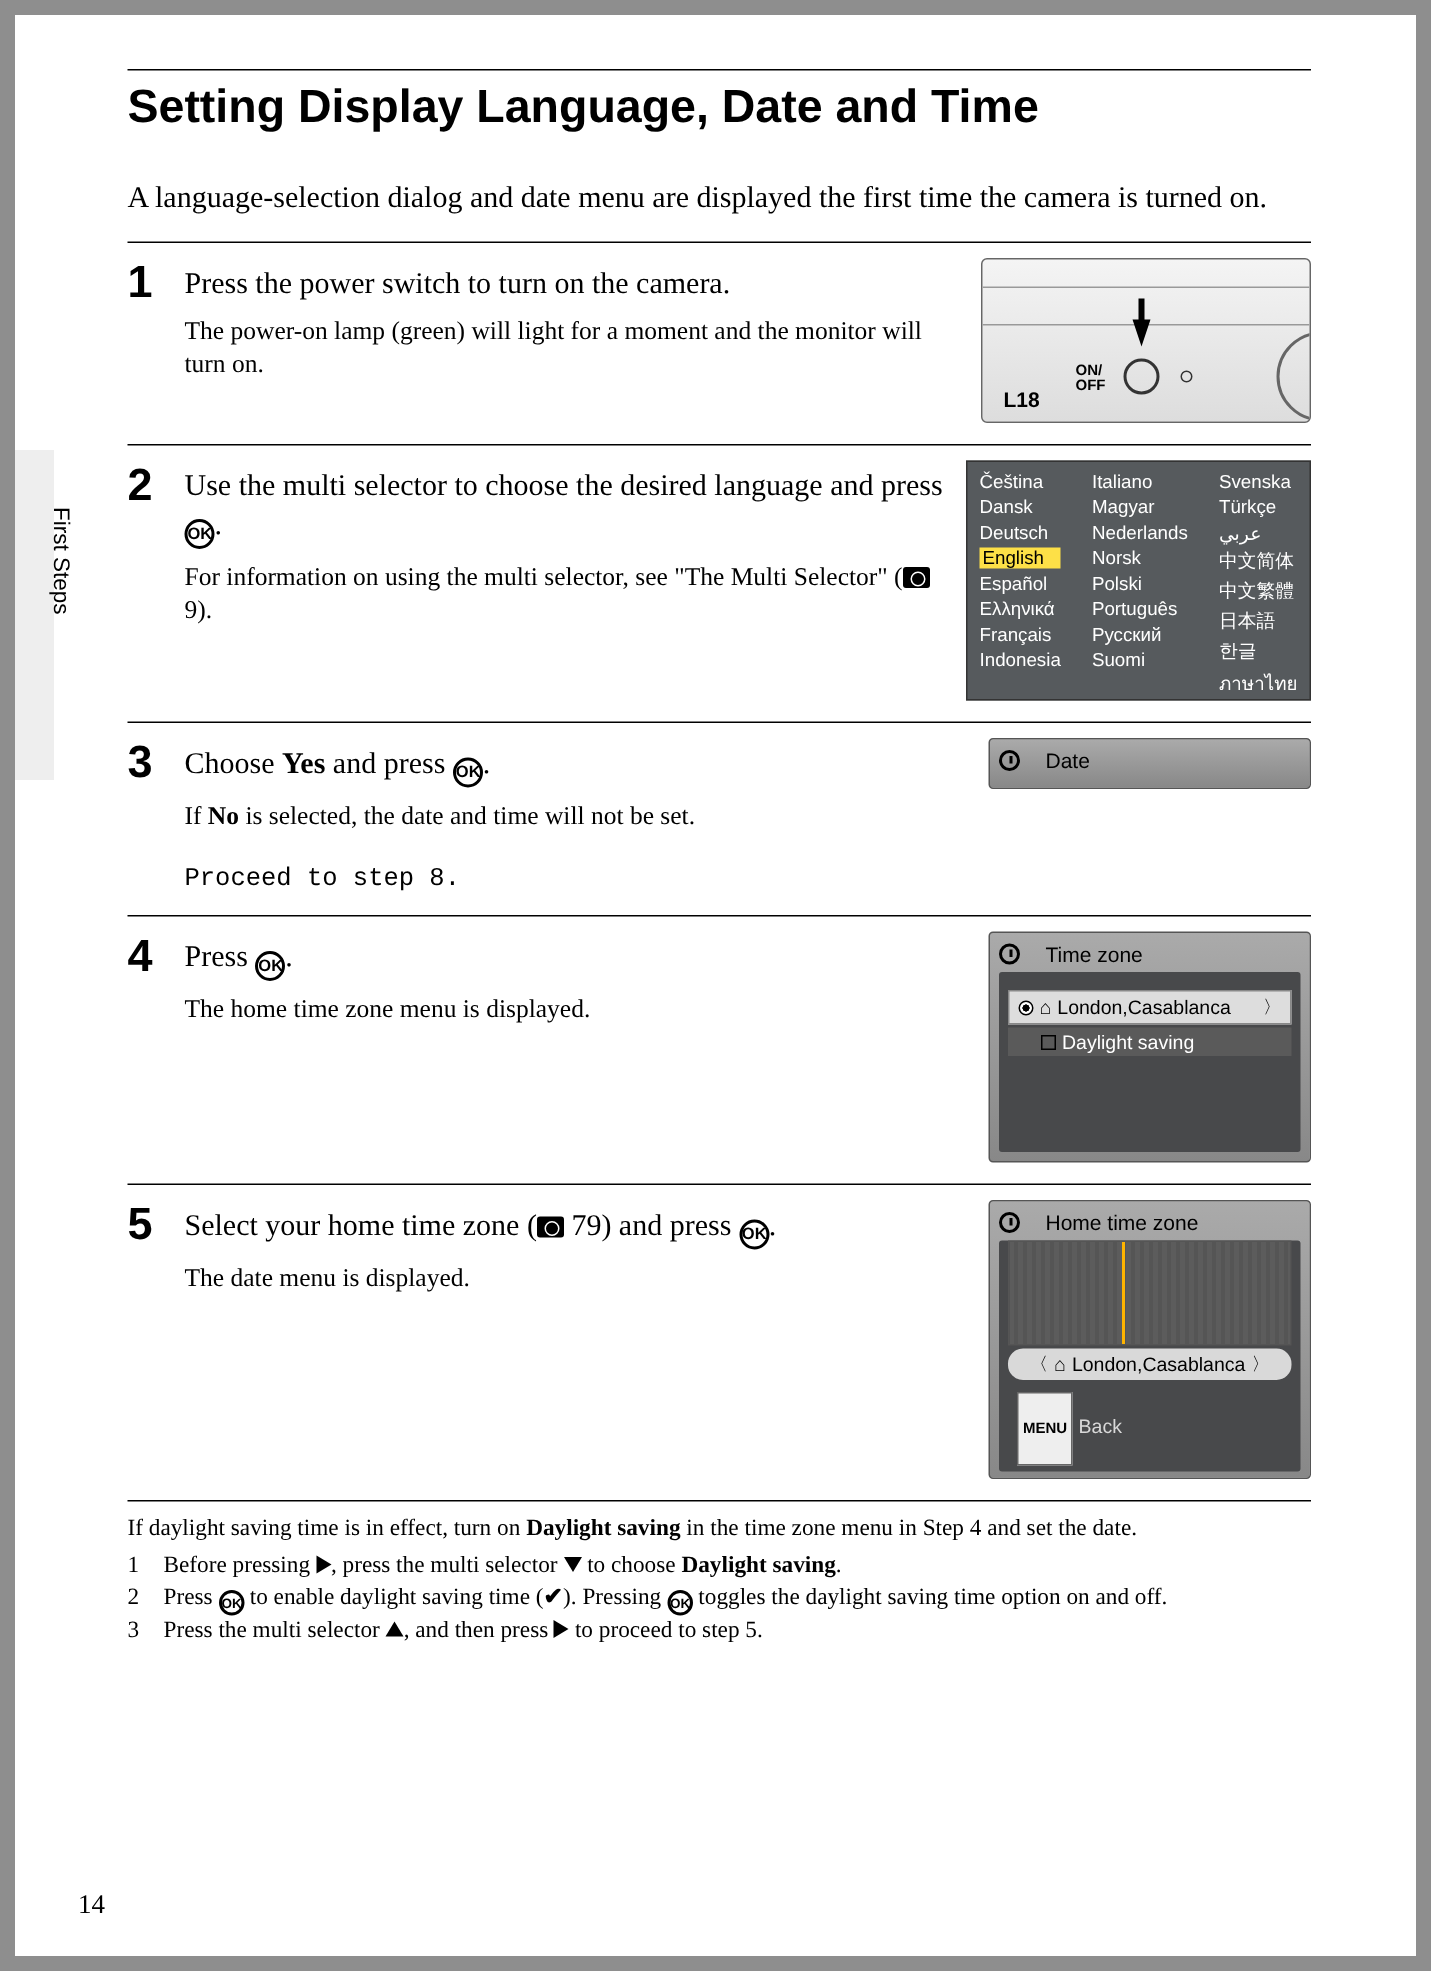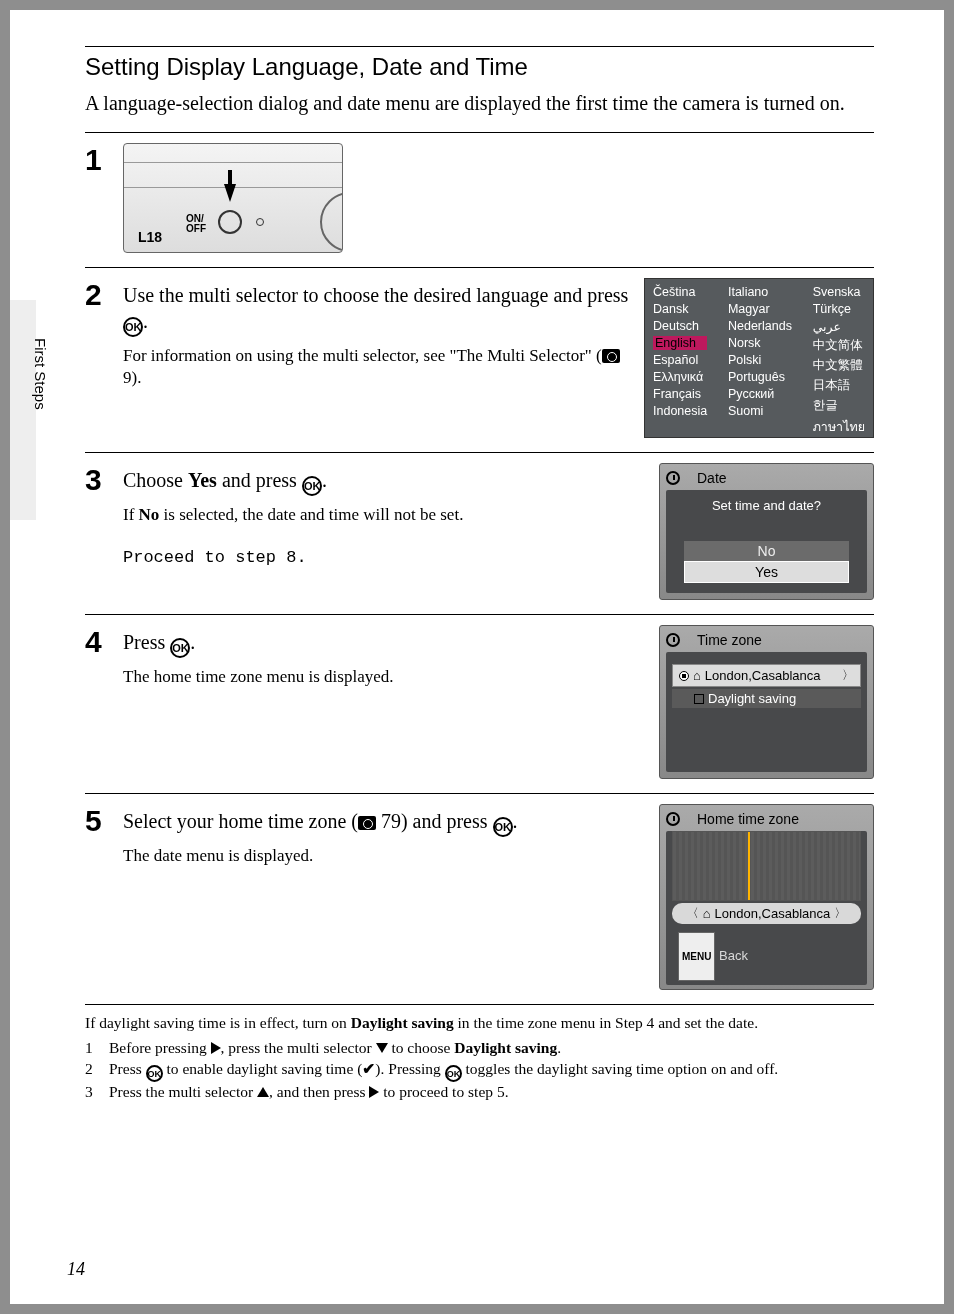--- a/index.html
+++ b/index.html
@@ -1,19 +1,19 @@
 <!DOCTYPE html>
 <html><head>
 <meta charset="utf-8">
 <style>
   * { box-sizing: border-box; margin: 0; padding: 0; }
   body { background: #8e8e8e; font-family: Georgia, 'Times New Roman', serif; width: 954px; height: 1314px; position: relative; }
   .page { position: absolute; top: 10px; left: 10px; right: 10px; bottom: 10px; background: #fff; padding: 30px 70px 20px 35px; }
   .hrule { border: none; border-top: 1px solid #000; margin: 6px 0 4px 0; }
-  .title { font-size: 24px; font-weight: normal; font-family: Arial, Helvetica, sans-serif; margin: 6px 0 9px 40px; }
+  .title { font-size: 31px; font-weight: bold; font-family: Arial, Helvetica, sans-serif; margin: 6px 0 30px 40px; }
   .intro { font-size: 20px; margin: 0 0 16px 40px; line-height: 1.3; }
   .side-tab { position: absolute; left: 0; top: 290px; width: 26px; height: 220px; background: #eee; }
   .side-label { position: absolute; left: 22px; top: 328px; writing-mode: vertical-rl; font-size: 15px; font-family: Arial, Helvetica, sans-serif; }
   .step { display: flex; gap: 14px; border-top: 1px solid #000; margin-left: 40px; padding: 10px 0 14px 0; }
   .step-num { font-size: 30px; font-weight: bold; font-family: Arial, Helvetica, sans-serif; min-width: 24px; }
   .step-body { flex: 1; padding-top: 4px; }
   .step-title { font-size: 20px; line-height: 1.3; }
   .step-sub { font-size: 17px; margin-top: 8px; line-height: 1.3; }
   .step-sub2 { font-size: 17px; margin-top: 22px; font-family: Liberation Mono, monospace; }
   .step-figure { min-width: 215px; }
@@ -29,21 +29,21 @@
   .fig-power .arrow { position: absolute; left: 100px; top: 40px; width: 0; height: 0; border-left: 6px solid transparent; border-right: 6px solid transparent; border-top: 18px solid #000; }
   .fig-power .line { position: absolute; left: 104px; top: 26px; width: 4px; height: 16px; background: #000; }
   .fig-power .lens1 { position: absolute; right: -38px; top: 48px; width: 60px; height: 60px; border: 2px solid #666; border-radius: 50%; }
   .fig-power .lines { position: absolute; top: 18px; left: 0; right: 0; height: 26px; border-top: 1px solid #999; border-bottom: 1px solid #999; }
   .fig-power .dot { position: absolute; left: 132px; top: 74px; width: 8px; height: 8px; border: 1px solid #333; border-radius: 50%; }
   
   .fig-lang { width: 230px; height: 160px; background: #565a5d; border: 1px solid #333; color: #fff; font-family: Arial; font-size: 12.5px; padding: 6px 8px; position: relative; }
   .lang-cols { display: flex; gap: 0; justify-content: space-between; }
   .lang-col { display: flex; flex-direction: column; gap: 3px; }
   .lang-col span { white-space: nowrap; }
-  .selbox { background: #be185d; color: #000; padding: 0 2px; }
+  .selbox { background: #fde047; color: #000; padding: 0 2px; }
   
   .fig-lcd { width: 215px; background: linear-gradient(#aaa,#888); border: 1px solid #555; border-radius: 3px; font-family: Arial; font-size: 14px; padding: 6px; }
   .lcd-hdr { display: flex; align-items: center; gap: 17px; color: #000; margin-bottom: 4px; }
   .clock-ic { width: 14px; height: 14px; border: 2px solid #000; border-radius: 50%; position: relative; }
   .clock-ic::after { content: ""; position: absolute; left: 5px; top: 2px; width: 2px; height: 5px; background: #000; }
   .lcd-body { background: #48494b; color: #fff; border-radius: 2px; padding: 4px 0 0 0; min-height: 100px; position: relative; }
   .lcd-q { text-align: center; font-size: 13px; padding: 4px 0 28px 0; }
   .opt { text-align: center; padding: 2px 0; font-size: 14px; margin: 0 18px; }
   .opt-no { background: #6b6b6b; color: #eee; }
   .opt-yes { background: #ddd; color: #000; border: 1px solid #fff; }
@@ -67,35 +67,39 @@
   .note-ic::after { content: "✎"; color: #fff; position: absolute; left: 3px; top: -1px; font-size: 14px; }
   .note-title { font-weight: bold; font-size: 17px; font-family: Arial; }
   .note-body { font-size: 15.5px; line-height: 1.35; }
   .note-body ol { list-style: none; margin-top: 4px; }
   .note-body li { display: flex; gap: 10px; }
   .note-body li .ln { min-width: 14px; }
   .tri-r { display: inline-block; width: 0; height: 0; border-top: 6px solid transparent; border-bottom: 6px solid transparent; border-left: 10px solid #000; vertical-align: -1px; }
   .tri-d { display: inline-block; width: 0; height: 0; border-left: 6px solid transparent; border-right: 6px solid transparent; border-top: 10px solid #000; vertical-align: 0; }
   .tri-u { display: inline-block; width: 0; height: 0; border-left: 6px solid transparent; border-right: 6px solid transparent; border-bottom: 10px solid #000; vertical-align: 0; }
   .check { font-weight: bold; }
-  .pagenum { position: absolute; left: 57px; bottom: 24px; font-style: italic; font-size: 18px; font-family: Georgia; }
+  .pagenum { position: absolute; left: 42px; bottom: 24px; font-size: 18px; font-family: Georgia; }
 </style>
 </head>
 <body>
 
 <div class="page">
   <div class="side-tab"></div>
   <div class="side-label">First Steps</div>
 
   <hr class="hrule" style="margin-left:40px">
   <h1 class="title">Setting Display Language, Date and Time</h1>
   <p class="intro">A language-selection dialog and date menu are displayed the first time the camera is turned on.</p>
 
   <div class="step">
     <div class="step-num">1</div>
+    <div class="step-body">
+      <div class="step-title">Press the power switch to turn on the camera.</div>
+      <div class="step-sub">The power-on lamp (green) will light for a moment and the monitor will turn on.</div>
+    </div>
     <div class="step-figure">
       <div class="fig-power">
         <div class="lines"></div>
         <div class="label-l18">L18</div>
         <div class="onoff">ON/<br>OFF</div>
         <div class="line"></div>
           <div class="arrow"></div>
         <div class="pwrbtn"></div>
         <div class="dot"></div>
         <div class="lens1"></div>
@@ -161,26 +165,20 @@
         <span>If </span><span class="b">No</span><span> is selected, the date and time will not be set.</span>
       </div>
       <div class="step-sub2">Proceed to step 8.</div>
     </div>
     <div class="step-figure">
       <div class="fig-lcd">
         <div class="lcd-hdr">
             <span class="clock-ic"></span>
             <span>Date</span>
           </div>
-        <div class="lcd-body">
-          <div class="lcd-q">Set time and date?</div>
-          <div class="opt opt-no">No</div>
-          <div class="opt opt-yes">Yes</div>
-          <div style="height:10px"></div>
-        </div>
       </div>
     </div>
   </div>
 
   <div class="step">
     <div class="step-num">4</div>
     <div class="step-body">
       <div class="step-title">
         <span>Press </span><span class="ok-icon">OK</span><span>.</span>
       </div>

